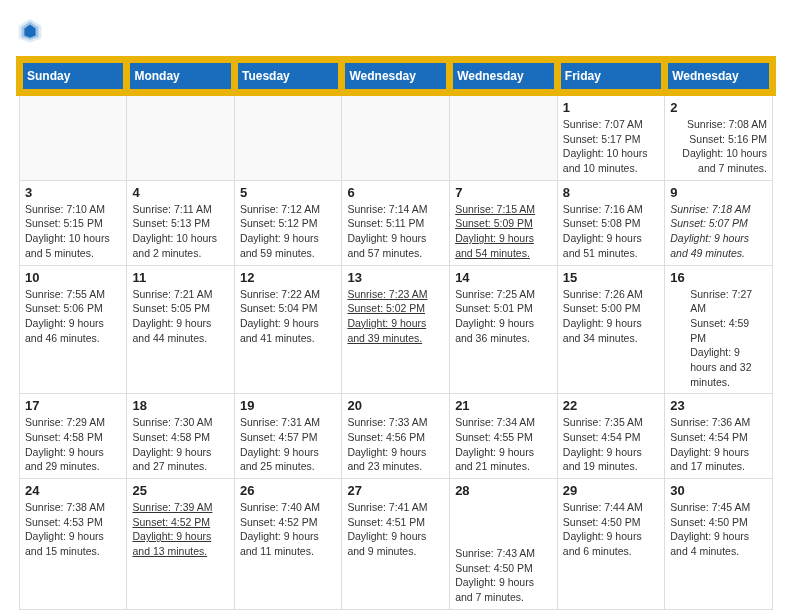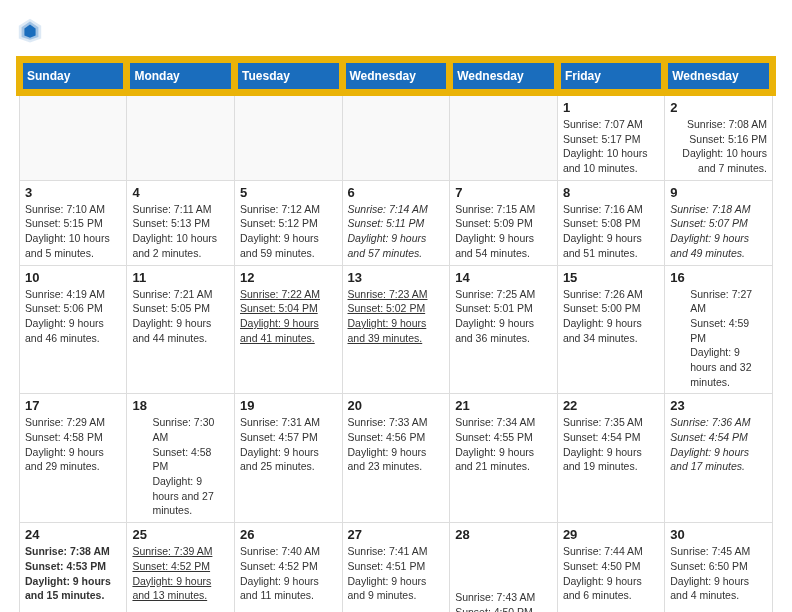--- a/index.html
+++ b/index.html
@@ -153,59 +153,59 @@
 Daylight: 10 hours and 2 minutes.</div>
         </td>
         <td>
           <span class="day-number">5</span>
           <div class="day-info" style="white-space: pre-line;">Sunrise: 7:12 AM
 Sunset: 5:12 PM
 Daylight: 9 hours and 59 minutes.</div>
         </td>
         <td>
           <span class="day-number">6</span>
-          <div class="day-info" style="white-space: pre-line; font-style: italic;">Sunrise: 7:14 AM
+          <div class="day-info" style="white-space: pre-line;">Sunrise: 7:14 AM
 Sunset: 5:11 PM
 Daylight: 9 hours and 57 minutes.</div>
         </td>
         <td>
           <span class="day-number">7</span>
-          <div class="day-info" style="white-space: pre-line;">Sunrise: 7:15 AM
+          <div class="day-info" style="white-space: pre-line; text-decoration: underline;">Sunrise: 7:15 AM
 Sunset: 5:09 PM
 Daylight: 9 hours and 54 minutes.</div>
         </td>
         <td>
           <span class="day-number">8</span>
           <div class="day-info" style="white-space: pre-line;">Sunrise: 7:16 AM
 Sunset: 5:08 PM
 Daylight: 9 hours and 51 minutes.</div>
         </td>
         <td>
           <span class="day-number">9</span>
           <div class="day-info" style="white-space: pre-line; font-style: italic;">Sunrise: 7:18 AM
 Sunset: 5:07 PM
 Daylight: 9 hours and 49 minutes.</div>
         </td>
       </tr>
       <tr class="week-row">
         <td>
           <span class="day-number">10</span>
-          <div class="day-info" style="white-space: pre-line;">Sunrise: 4:19 AM
+          <div class="day-info" style="white-space: pre-line;">Sunrise: 7:55 AM
 Sunset: 5:06 PM
 Daylight: 9 hours and 46 minutes.</div>
         </td>
         <td>
           <span class="day-number">11</span>
           <div class="day-info" style="white-space: pre-line;">Sunrise: 7:21 AM
 Sunset: 5:05 PM
 Daylight: 9 hours and 44 minutes.</div>
         </td>
         <td>
           <span class="day-number">12</span>
-          <div class="day-info" style="white-space: pre-line; text-decoration: underline;">Sunrise: 7:22 AM
+          <div class="day-info" style="white-space: pre-line;">Sunrise: 7:22 AM
 Sunset: 5:04 PM
 Daylight: 9 hours and 41 minutes.</div>
         </td>
         <td>
           <span class="day-number">13</span>
           <div class="day-info" style="white-space: pre-line; text-decoration: underline;">Sunrise: 7:23 AM
 Sunset: 5:02 PM
 Daylight: 9 hours and 39 minutes.</div>
         </td>
         <td>
@@ -229,21 +229,21 @@
       </tr>
       <tr class="week-row">
         <td>
           <span class="day-number">17</span>
           <div class="day-info" style="white-space: pre-line;">Sunrise: 7:29 AM
 Sunset: 4:58 PM
 Daylight: 9 hours and 29 minutes.</div>
         </td>
         <td>
           <span class="day-number">18</span>
-          <div class="day-info" style="white-space: pre-line; margin-left: 20px;">Sunrise: 7:30 AM
+          <div class="day-info" style="white-space: pre-line;">Sunrise: 7:30 AM
 Sunset: 4:58 PM
 Daylight: 9 hours and 27 minutes.</div>
         </td>
         <td>
           <span class="day-number">19</span>
           <div class="day-info" style="white-space: pre-line;">Sunrise: 7:31 AM
 Sunset: 4:57 PM
 Daylight: 9 hours and 25 minutes.</div>
         </td>
         <td>
@@ -259,29 +259,29 @@
 Daylight: 9 hours and 21 minutes.</div>
         </td>
         <td>
           <span class="day-number">22</span>
           <div class="day-info" style="white-space: pre-line;">Sunrise: 7:35 AM
 Sunset: 4:54 PM
 Daylight: 9 hours and 19 minutes.</div>
         </td>
         <td>
           <span class="day-number">23</span>
-          <div class="day-info" style="white-space: pre-line; font-style: italic;">Sunrise: 7:36 AM
+          <div class="day-info" style="white-space: pre-line;">Sunrise: 7:36 AM
 Sunset: 4:54 PM
 Daylight: 9 hours and 17 minutes.</div>
         </td>
       </tr>
       <tr class="week-row">
         <td>
           <span class="day-number">24</span>
-          <div class="day-info" style="white-space: pre-line; font-weight: bold;">Sunrise: 7:38 AM
+          <div class="day-info" style="white-space: pre-line;">Sunrise: 7:38 AM
 Sunset: 4:53 PM
 Daylight: 9 hours and 15 minutes.</div>
         </td>
         <td>
           <span class="day-number">25</span>
           <div class="day-info" style="white-space: pre-line; text-decoration: underline;">Sunrise: 7:39 AM
 Sunset: 4:52 PM
 Daylight: 9 hours and 13 minutes.</div>
         </td>
         <td>
@@ -304,18 +304,18 @@
         </td>
         <td>
           <span class="day-number">29</span>
           <div class="day-info" style="white-space: pre-line;">Sunrise: 7:44 AM
 Sunset: 4:50 PM
 Daylight: 9 hours and 6 minutes.</div>
         </td>
         <td>
           <span class="day-number">30</span>
           <div class="day-info" style="white-space: pre-line;">Sunrise: 7:45 AM
-Sunset: 6:50 PM
+Sunset: 4:50 PM
 Daylight: 9 hours and 4 minutes.</div>
         </td>
       </tr>
     </tbody>
 </table>
 
 </body></html>

